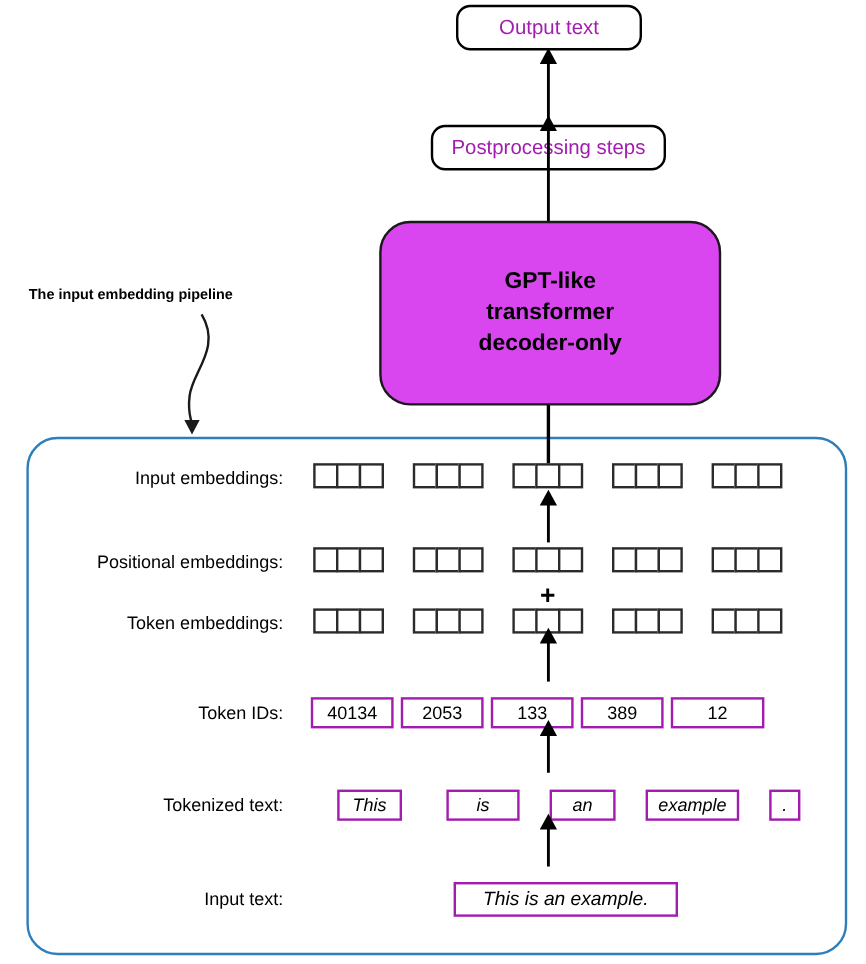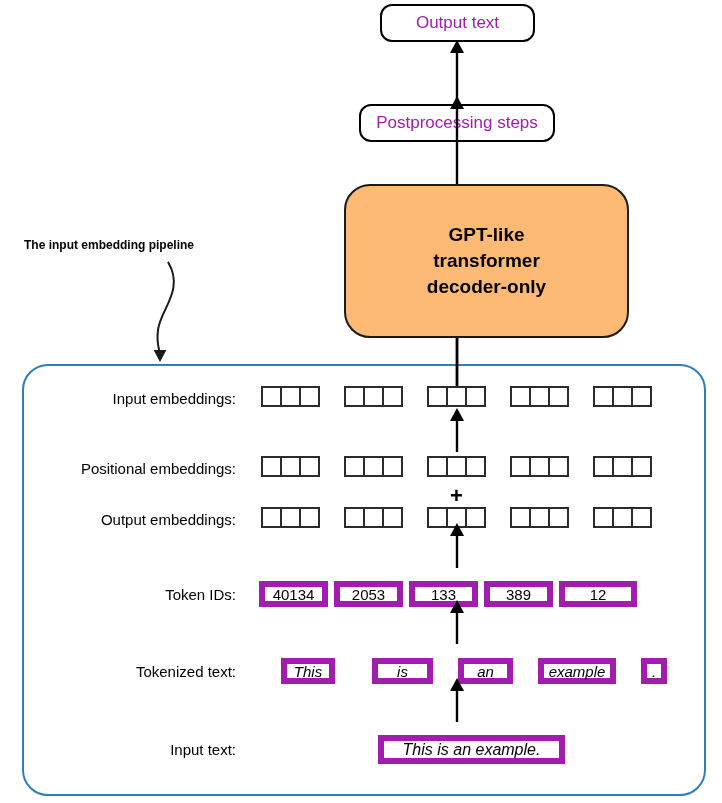--- a/index.html
+++ b/index.html
@@ -29,33 +29,32 @@
     justify-content: center;
     font-size: 17px;
     color: #a21caf;
     box-sizing: border-box;
   }
 
   
   .transformer {
     border: 2px solid #1a1a1a;
     border-radius: 26px;
-    background: #fdba74;
+    background: #d946ef;
     display: flex;
     flex-direction: column;
     align-items: center;
     justify-content: center;
     font-weight: bold;
     font-size: 19px;
     line-height: 1.38;
     color: #000000;
     box-sizing: border-box;
     text-align: center;
     z-index: 3;
-    margin-left: 28px;
   }
 
   
   .pipeline-box {
     border: 2px solid #2e7ebb;
     border-radius: 26px;
     background: transparent;
     box-sizing: border-box;
     z-index: 1;
   }
@@ -75,21 +74,21 @@
     height: 21px;
     border: 2px solid #2b2b2b;
     background: #ffffff;
     box-sizing: border-box;
     margin-right: -2px;
   }
   .emb-cell:last-child { margin-right: 0; }
 
   
   .vbox {
-    border: 6px solid #a21caf;
+    border: 2px solid #a21caf;
     background: #ffffff;
     box-sizing: border-box;
     display: flex;
     align-items: center;
     justify-content: center;
     font-size: 15px;
     color: #000000;
     height: 26px;
   }
   .vbox.italic { font-style: italic; }
@@ -234,21 +233,21 @@
         <div class="emb-cell"></div>
       </div>
     </div>
   </div>
 
   <div class="plus abs" style="left:450px; top:485px;">
     <span>+</span>
   </div>
 
   <div class="row-label abs" style="left:56px; top:511px; width:180px;">
-    <span>Output embeddings:</span>
+    <span>Token embeddings:</span>
   </div>
   <div class="abs" style="left:261px; top:507px;">
     <div style="display:flex; gap:24px;">
       <div class="emb-group">
         <div class="emb-cell"></div>
         <div class="emb-cell"></div>
         <div class="emb-cell"></div>
       </div>
       <div class="emb-group">
         <div class="emb-cell"></div>

